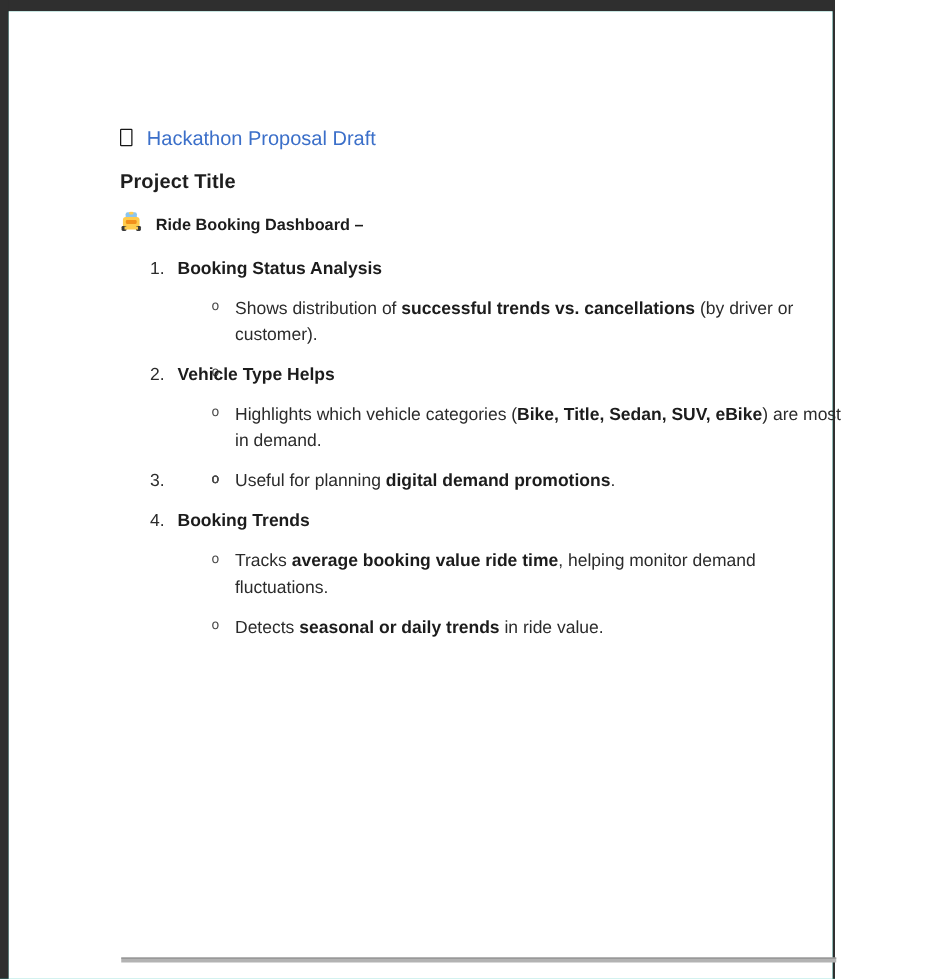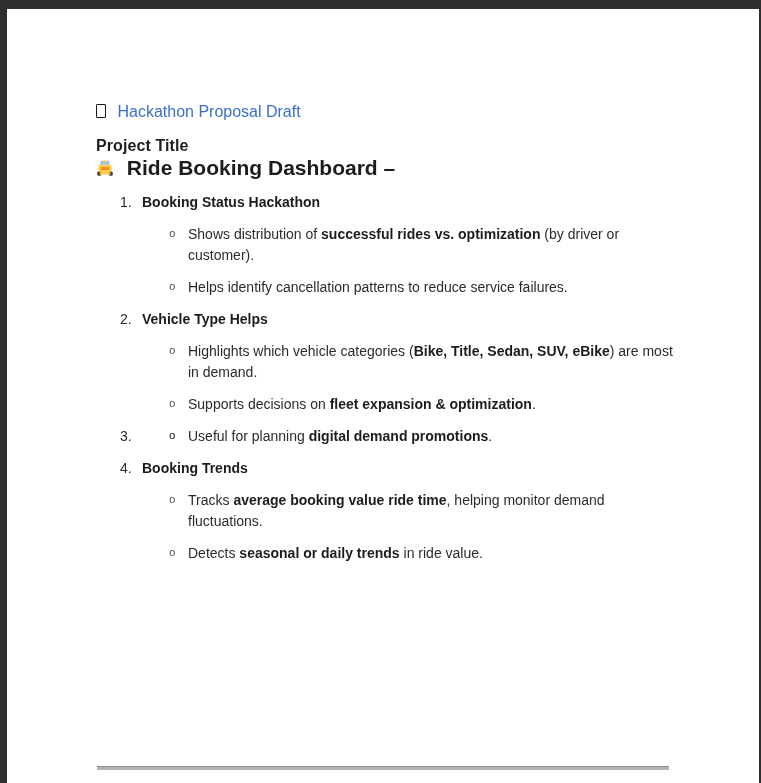--- a/index.html
+++ b/index.html
@@ -2,21 +2,21 @@
 <html><head>
 <meta charset="utf-8">
 <style>
   html,body{margin:0;padding:0;}
   body{
     width:761px;height:783px;overflow:hidden;
     font-family:"Liberation Sans","DejaVu Sans",sans-serif;
     background:#ffffff;
   }
   .app{
-    position:relative;width:761px;height:783px;box-sizing:border-box;
+    position:relative;width:668px;height:783px;box-sizing:border-box;
     border-top:9px solid #2f2f2f;
     border-left:7px solid #2f2f2f;
     border-right:2px solid #2f2f2f;
     background:#14b8a6;
   }
   .page{position:relative;width:100%;height:100%;background:#ffffff;}
   .content{
     position:relative;
     padding:92px 72px 0 89px;
     width:580px;
@@ -27,27 +27,27 @@
     margin:0 0 12px 0;
     font-size:16px;line-height:22px;font-weight:400;
     color:#3b6fc9;
   }
   .tofu{
     display:inline-block;width:8px;height:12px;
     border:1.6px solid #161616;border-radius:1px;
     margin-right:7px;vertical-align:-1px;
   }
   .section-heading{
-    margin:0 0 0 0;
+    margin:0 0 12px 0;
     font-size:16px;line-height:22px;font-weight:700;
     color:#1e1e1e;letter-spacing:.1px;
   }
   .subtitle{
     margin:0 0 12px 0;
-    font-size:21px;line-height:21px;font-weight:700;color:#1c1c1c;
+    font-size:13px;line-height:21px;font-weight:700;color:#1c1c1c;
   }
   .icon{display:inline-block;vertical-align:-2px;margin-right:7px;}
   .intro{margin:0 0 13px 0;}
   .highlights-heading{
     margin:0 0 11px 0;
     font-size:14.5px;line-height:21px;font-weight:700;color:#1c1c1c;
   }
   strong{font-weight:700;color:#1c1c1c;}
   .num-row{position:relative;padding-left:46px;margin:0 0 11px 0;
     font-weight:700;color:#1c1c1c;}
@@ -88,26 +88,26 @@
             <rect x="14.2" y="12.6" width="4.4" height="4.4" rx="1.2" fill="#3A3A3A"></rect>
             <rect x="4" y="13.2" width="12" height="2.6" fill="#FFCC4D"></rect>
           </svg>
         </span>
         <span>Ride Booking Dashboard –</span>
       </h3>
 
 
 
       <div id="hl-list">
-          <div class="num-row"><span class="num">1.</span><span>Booking Status Hackathon</span></div>
-          <div class="bullet-row"><span class="o-marker">o</span><span>Shows distribution of <strong>successful rides vs. optimization</strong> (by driver or customer).</span></div>
-          <div class="bullet-row"><span class="o-marker">o</span><span>Helps identify cancellation patterns to reduce service failures.</span></div>
+          <div class="num-row"><span class="num">1.</span><span>Booking Status Analysis</span></div>
+          <div class="bullet-row"><span class="o-marker">o</span><span>Shows distribution of <strong>successful trends vs. cancellations</strong> (by driver or customer).</span></div>
+          <div class="bullet-row"><span class="o-marker">o</span></div>
           <div class="num-row"><span class="num">2.</span><span>Vehicle Type Helps</span></div>
           <div class="bullet-row"><span class="o-marker">o</span><span>Highlights which vehicle categories (<strong>Bike, Title, Sedan, SUV, eBike</strong>) are most in demand.</span></div>
-          <div class="bullet-row"><span class="o-marker">o</span><span>Supports decisions on <strong>fleet expansion &amp; optimization</strong>.</span></div>
+          <div class="bullet-row"><span class="o-marker">o</span></div>
           <div class="num-row"><span class="num">3.</span></div>
           <div class="bullet-row"><span class="o-marker">o</span></div>
           <div class="bullet-row"><span class="o-marker">o</span><span>Useful for planning <strong>digital demand promotions</strong>.</span></div>
           <div class="num-row"><span class="num">4.</span><span>Booking Trends</span></div>
           <div class="bullet-row"><span class="o-marker">o</span><span>Tracks <strong>average booking value ride time</strong>, helping monitor demand fluctuations.</span></div>
           <div class="bullet-row"><span class="o-marker">o</span><span>Detects <strong>seasonal or daily trends</strong> in ride value.</span></div>
         </div>
 
     </div>
 

